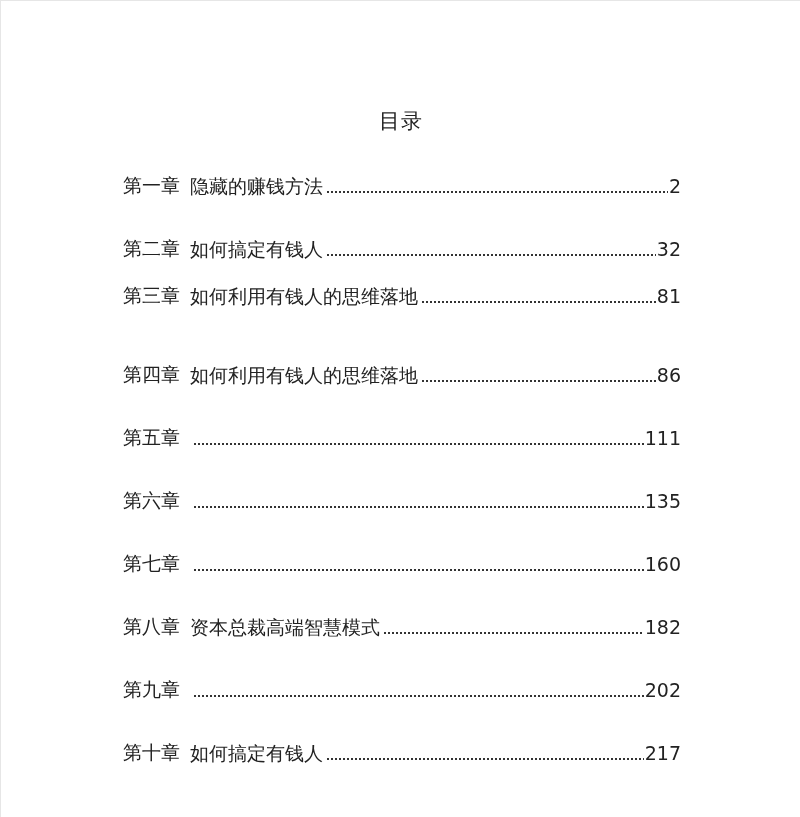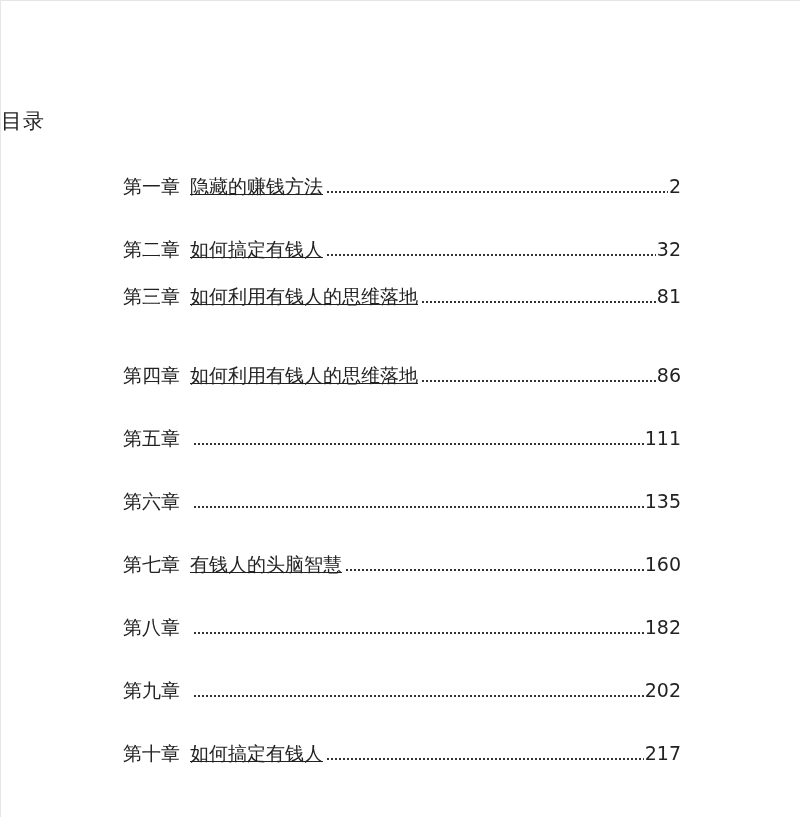--- a/index.html
+++ b/index.html
@@ -8,31 +8,31 @@
     font-family: "DejaVu Sans", "Liberation Sans", sans-serif;
     color: #222222;
   }
   .page {
     position: absolute; left: 0; top: 0; width: 799px; height: 816px;
     border-top: 1px solid #e6e6e6; border-left: 1px solid #e6e6e6;
     background: #fff;
   }
   .title {
     position: absolute; left: 0; width: 800px; top: 106px;
-    font-size: 21px; letter-spacing: 1px; color: #222;
+    text-align: center; font-size: 21px; letter-spacing: 1px; color: #222;
   }
   .toc { position: absolute; left: 122px; top: 170px; width: 558px; }
   .row {
     position: absolute; left: 0; width: 558px; height: 30px;
     display: flex; align-items: flex-end; font-size: 19px; line-height: 30px;
     white-space: nowrap;
   }
-  .chap { flex: 0 0 auto; }
+  .chap { flex: 0 0 auto; font-family: Liberation Serif, serif; }
   .sep { display: inline-block; width: 10px; }
-  .name { flex: 0 0 auto; text-decoration: underline; }
+  .name { flex: 0 0 auto; }
   .leader {
     flex: 1 1 auto; margin: 0 1px 8px 3px; height: 2px;
     background-image: radial-gradient(circle, #333 0.9px, transparent 1.1px);
     background-size: 4px 2px; background-repeat: repeat-x;
   }
   .pg { flex: 0 0 auto; }
 </style>
 </head>
 <body>
 
@@ -76,27 +76,27 @@
     </div>
     <div class="row" style="top:315px">
       <span class="chap">第六章</span>
         <span class="sep"></span>
       <span class="leader"></span>
       <span class="pg">135</span>
     </div>
     <div class="row" style="top:378px">
       <span class="chap">第七章</span>
         <span class="sep"></span>
-      <span class="name">有钱人的头脑智慧</span>
       <span class="leader"></span>
       <span class="pg">160</span>
     </div>
     <div class="row" style="top:441px">
       <span class="chap">第八章</span>
         <span class="sep"></span>
+      <span class="name">资本总裁高端智慧模式</span>
       <span class="leader"></span>
       <span class="pg">182</span>
     </div>
     <div class="row" style="top:504px">
       <span class="chap">第九章</span>
         <span class="sep"></span>
       <span class="leader"></span>
       <span class="pg">202</span>
     </div>
     <div class="row" style="top:567px">

